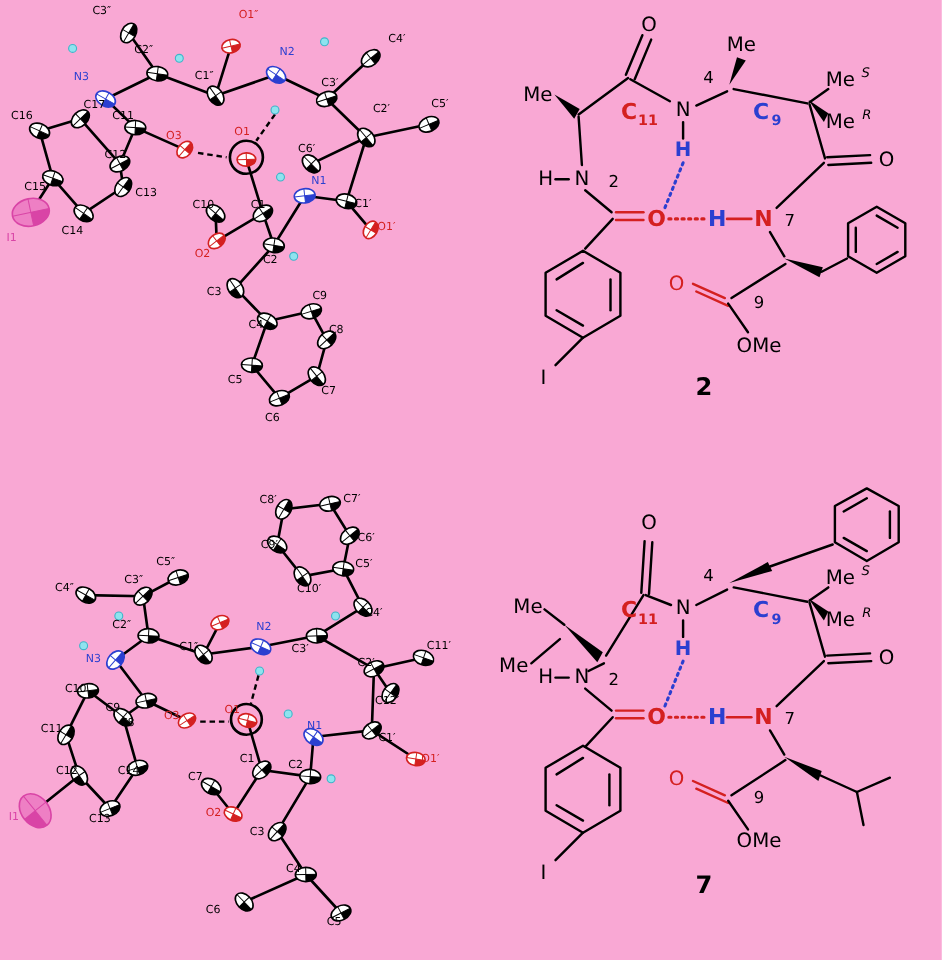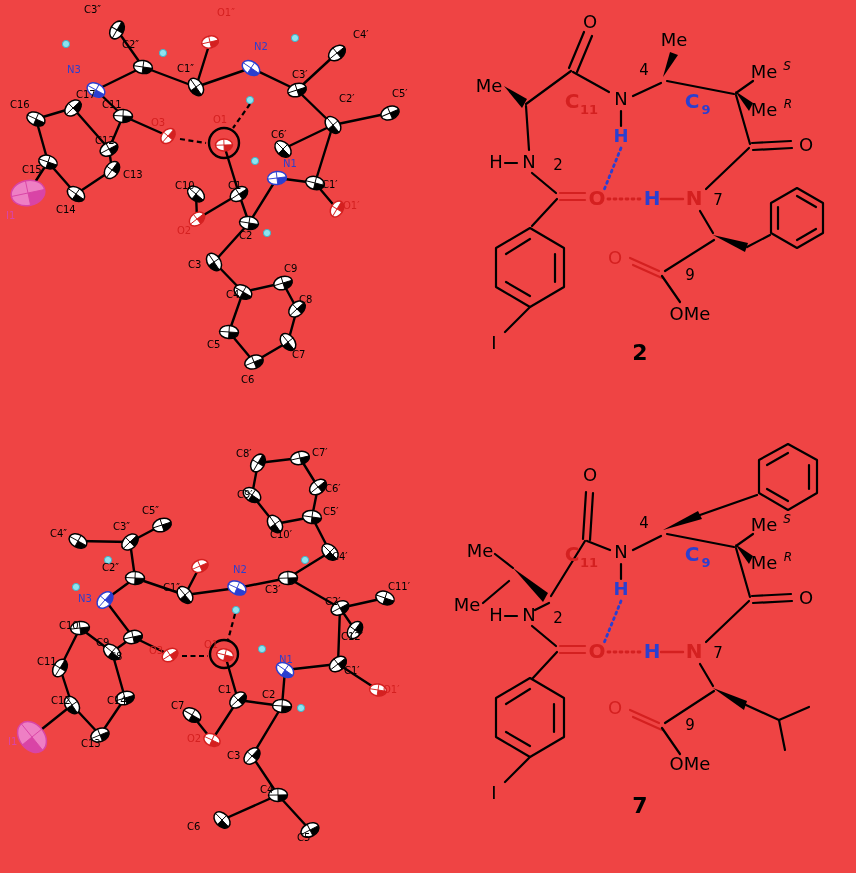--- a/index.html
+++ b/index.html
@@ -1,17 +1,17 @@
 <!DOCTYPE html>
 <html><head>
 <meta charset="utf-8">
 <style>
   html,body{margin:0;padding:0}
   body{background:#ffffff;font-family:"DejaVu Sans",sans-serif}
-  .figure{position:relative;width:856px;height:873px;background:#ef4444;overflow:hidden}
+  .figure{position:relative;width:856px;height:873px;background:#f9a8d4;overflow:hidden}
   svg.panel{position:absolute;display:block}
   
   .sk line{stroke:#000;stroke-width:2.2;stroke-linecap:round}
   .sk polygon{fill:#000;stroke:none}
   .sk path{fill:none;stroke:#000;stroke-width:2.2;stroke-linejoin:round}
   .sk .red{stroke:#d42020}
   .sk .hb-blue{stroke:#2b3fd0;stroke-width:2.8;stroke-d
 asharray:2 4;stroke-linecap:round}
   .sk .hb-blue{stroke-dasharray:2 4}
   .sk .hb-red{stroke:#d42020;stroke-width:2.8;stroke-dasharray:2 4;stroke-linecap:round}

